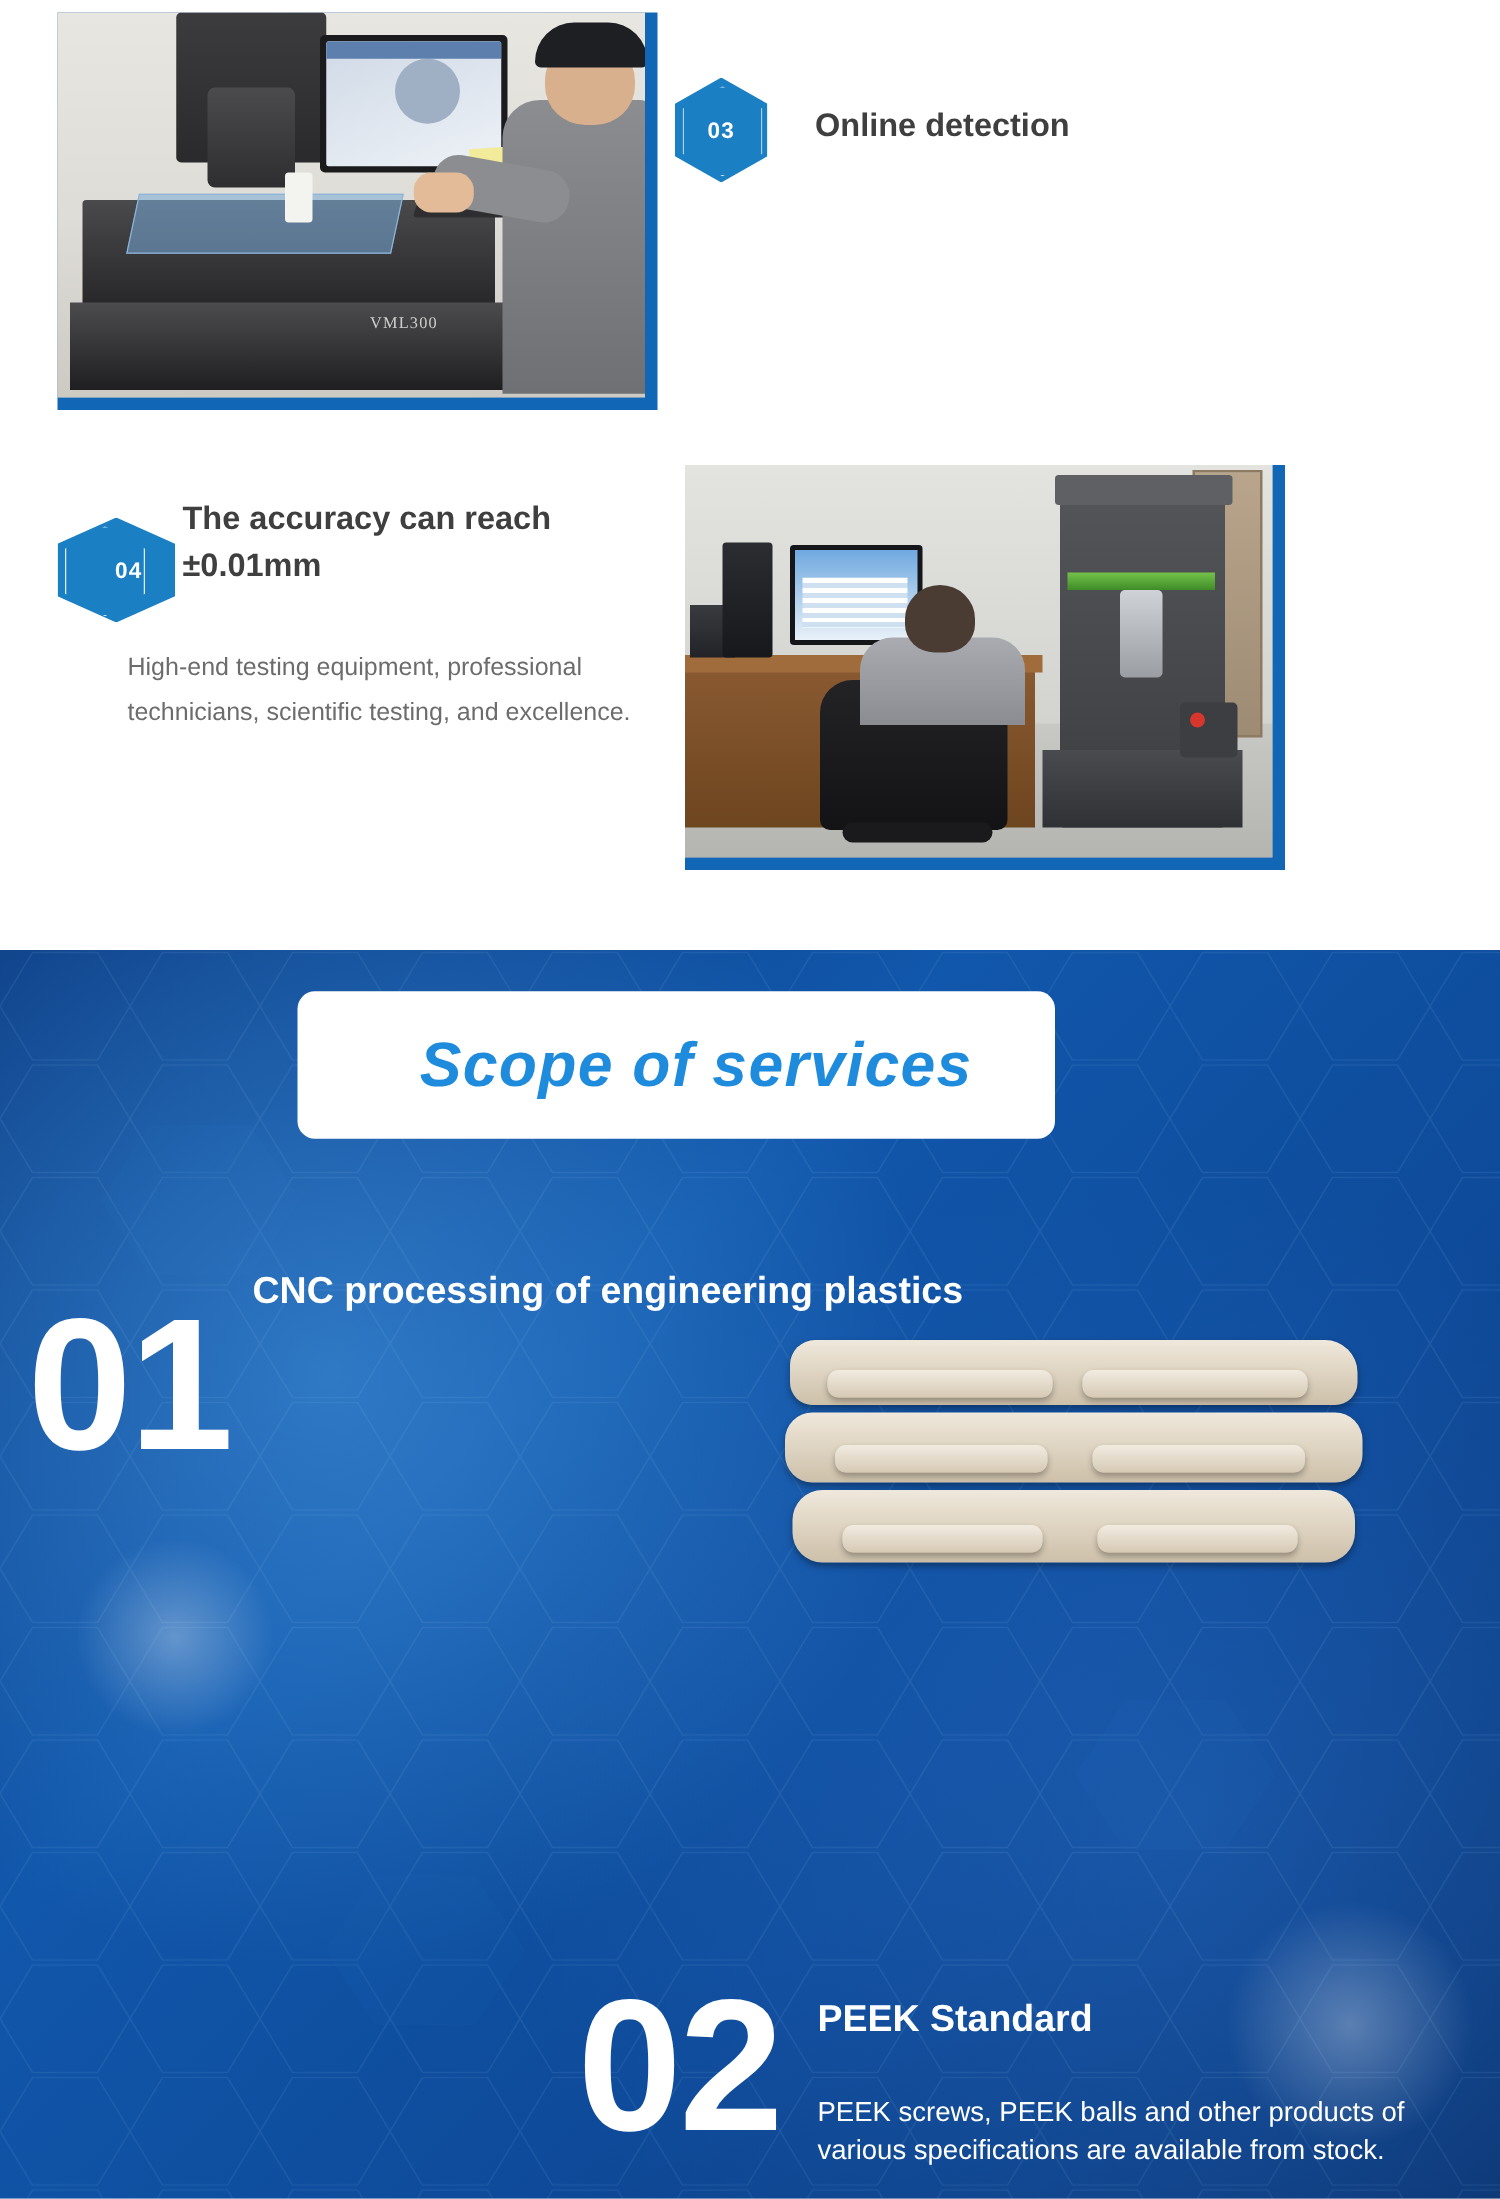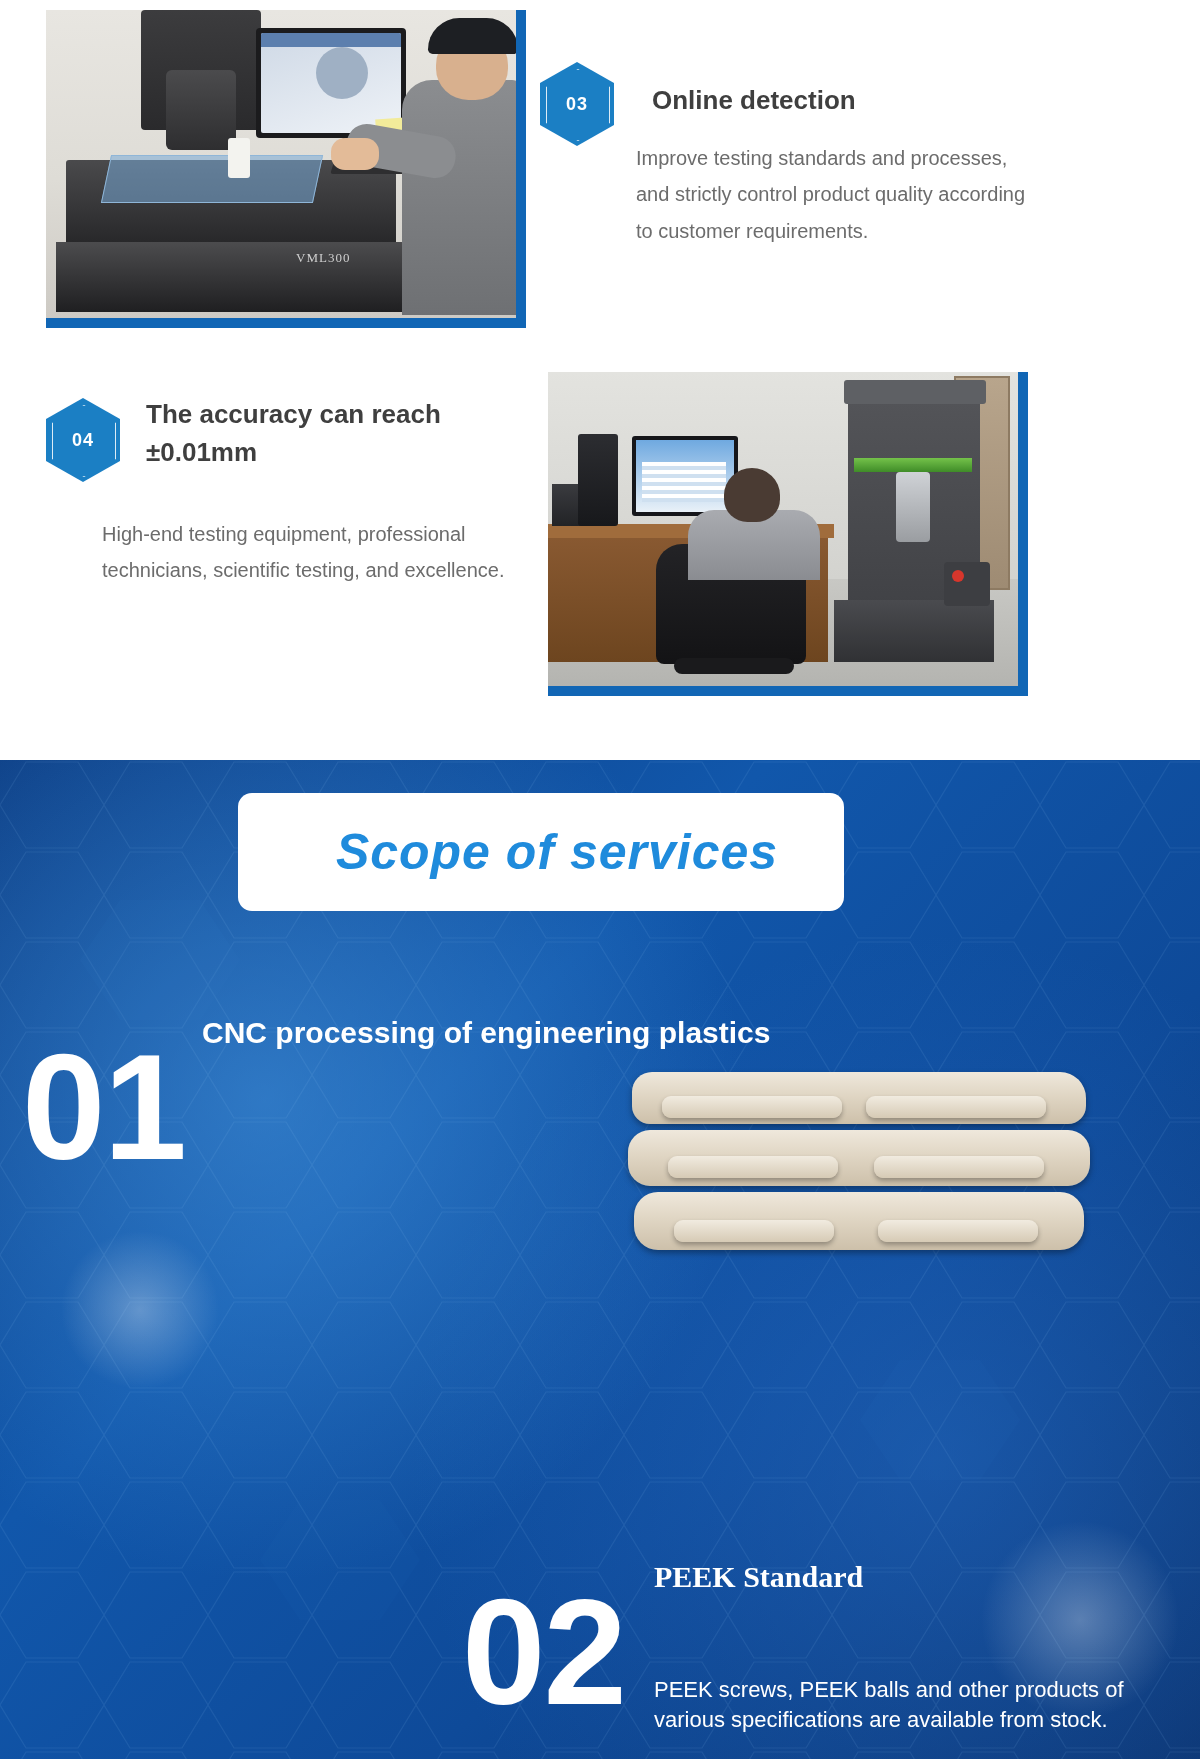--- a/index.html
+++ b/index.html
@@ -253,21 +253,21 @@
     position: absolute;
     font-size: 20px;
     color: #6c6c6c;
     line-height: 1.82;
   }
 
   #badge3 { left: 540px; top: 62px; }
   #title3 { left: 652px; top: 82px; width: 430px; }
   #body3  { left: 636px; top: 140px; width: 390px; }
 
-  #badge4 { left: 46px; top: 398px; }
+  #badge4 { left: 46px; top: 414px; padding-left: 20px; }
   #title4 { left: 146px; top: 396px; width: 400px; }
   #body4  { left: 102px; top: 516px; width: 430px; }
 
   
   .bottom-section {
     position: absolute;
     left: 0; top: 760px;
     width: 1200px;
     height: 999px;
     background:
@@ -373,21 +373,20 @@
     <div class="operator-arm"></div>
     <div class="operator-hand"></div>
     <div class="label-vml">VML300</div>
   </div>
 
   <div class="hex-badge" id="badge3">
     <span class="inner-line"></span>
     <span class="hex-num">03</span>
   </div>
   <div class="blk-title" id="title3">Online detection</div>
-  <div class="blk-body" id="body3">Improve testing standards and processes, and strictly control product quality according to customer requirements.</div>
 
   <div class="hex-badge" id="badge4">
     <span class="inner-line"></span>
     <span class="hex-num">04</span>
   </div>
   <div class="blk-title" id="title4">The accuracy can reach ±0.01mm</div>
   <div class="blk-body" id="body4">High-end testing equipment, professional technicians, scientific testing, and excellence.</div>
 
   <div class="photo-frame" id="photo2-frame"></div>
   <div class="photo-inner" id="photo2">
@@ -444,15 +443,15 @@
     <div class="chain-bar" style="left:238px; top:36px; width:180px; height:22px;"></div>
     <div class="chain-slab" style="left:0px; top:70px; width:462px; height:56px; border-radius:22px;"></div>
     <div class="chain-bar" style="left:40px; top:96px; width:170px; height:22px;"></div>
     <div class="chain-bar" style="left:246px; top:96px; width:170px; height:22px;"></div>
     <div class="chain-slab" style="left:6px; top:132px; width:450px; height:58px; border-radius:24px;"></div>
     <div class="chain-bar" style="left:46px; top:160px; width:160px; height:22px;"></div>
     <div class="chain-bar" style="left:250px; top:160px; width:160px; height:22px;"></div>
   </div>
 
   <div class="big-num" style="left:462px; top:817px;text-align:center;">02</div>
-  <div class="svc-title" style="left:654px; top:800px; width:520px;font-family:Liberation Serif, serif;">PEEK Standard</div>
+  <div class="svc-title" style="left:654px; top:839px; width:520px;">PEEK Standard</div>
   <div class="svc-body" style="left:654px; top:915px; width:540px;">PEEK screws, PEEK balls and other products of various specifications are available from stock.</div>
 </div>
 
 </body></html>

